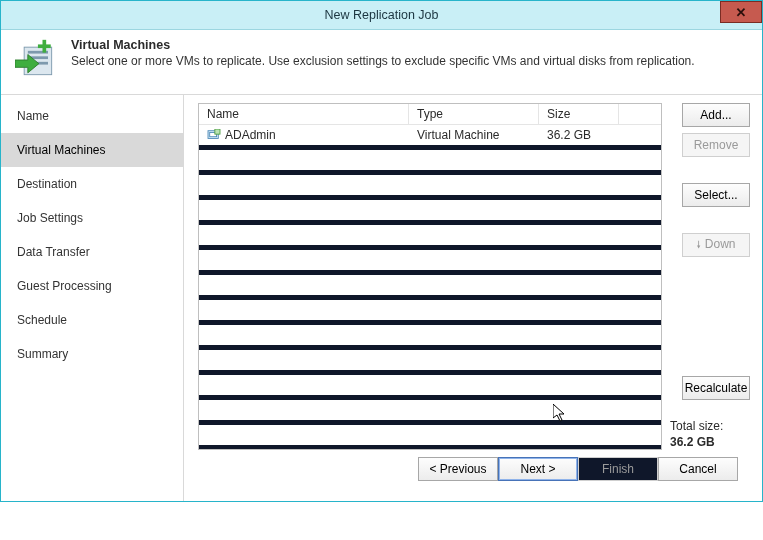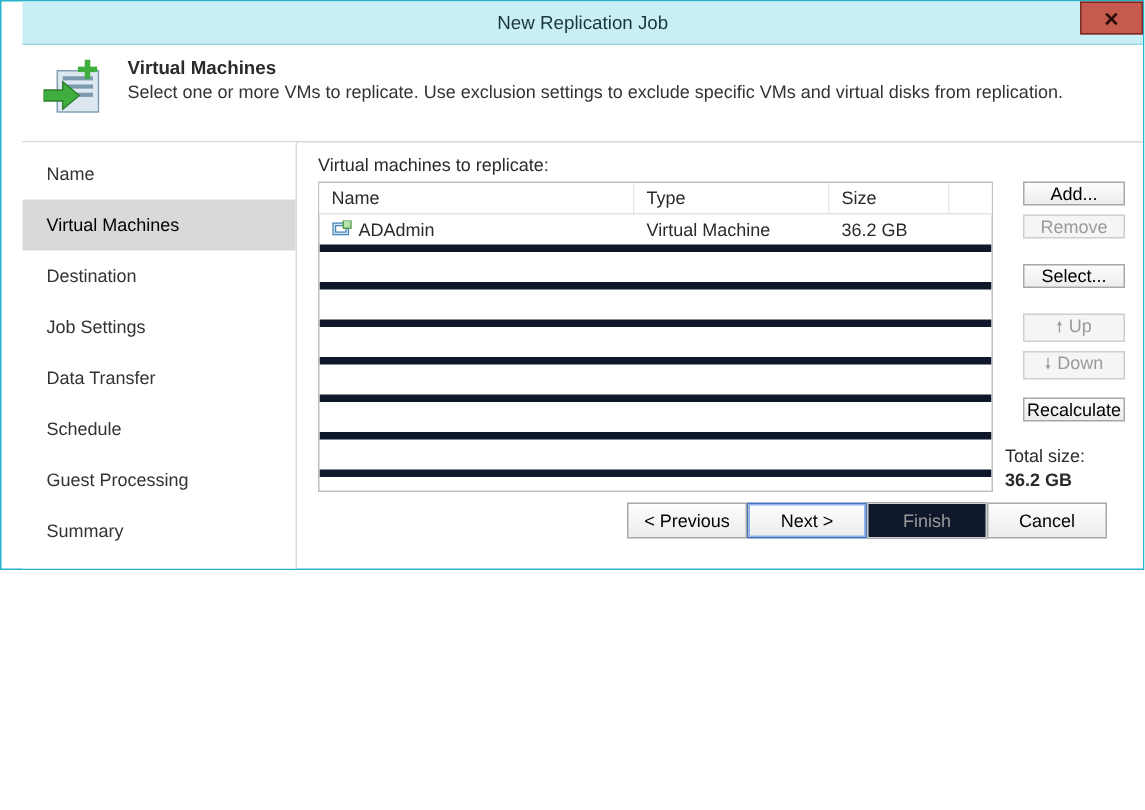--- a/index.html
+++ b/index.html
@@ -5,28 +5,27 @@
   html, body {
     margin: 0;
     padding: 0;
     font-family: "Segoe UI", Tahoma, sans-serif;
     font-size: 12px;
     color: #2b2b2b;
     background: #ffffff;
   }
   .window {
     width: 763px;
-    height: 380px;
+    height: 502px;
     box-sizing: border-box;
     border: 1px solid #27b4ca;
     display: flex;
     flex-direction: column;
     position: relative;
     background: #ffffff;
-    padding-left: 14px;
   }
   .titlebar {
     height: 28px;
     background: #c9eff6;
     border-bottom: 1px solid #9cd6e0;
     display: flex;
     align-items: center;
     justify-content: center;
     position: relative;
     flex: 0 0 auto;
@@ -248,27 +247,26 @@
   </div>
 
   <div class="body">
 
     <div class="sidebar">
       <div class="step">Name</div>
       <div class="step active">Virtual Machines</div>
       <div class="step">Destination</div>
       <div class="step">Job Settings</div>
       <div class="step">Data Transfer</div>
+      <div class="step">Guest Processing</div>
       <div class="step">Schedule</div>
-      <div class="step">Guest Processing</div>
       <div class="step">Summary</div>
     </div>
 
     <div class="main">
-      <div class="list-label">Virtual machines to replicate:</div>
 
       <div class="list-row">
 
         <div class="grid">
           <div class="grid-header">
             <div class="col col-name">Name</div>
             <div class="col col-type">Type</div>
             <div class="col col-size">Size</div>
             <div class="col col-rest"></div>
           </div>
@@ -304,23 +302,20 @@
           </div>
         </div>
 
         <div class="btn-stack">
           <button class="side">Add...</button>
           <button class="side" disabled="">Remove</button>
           <div class="spacer"></div>
           <button class="side">Select...</button>
           <div class="spacer"></div>
           <button class="side" disabled="">
-            <span class="arrow">🠕</span><span>Up</span>
-          </button>
-          <button class="side" disabled="">
             <span class="arrow">🠗</span><span>Down</span>
           </button>
           <div class="grow"></div>
           <button class="side">Recalculate</button>
           <div style="height:6px"></div>
           <div class="total-box">
             <div>Total size:</div>
             <div class="val">36.2 GB</div>
           </div>
         </div>

